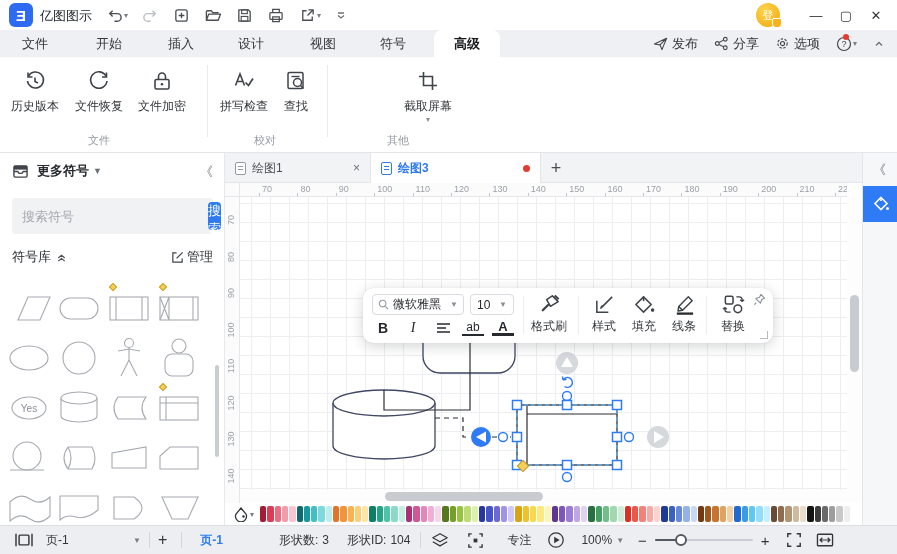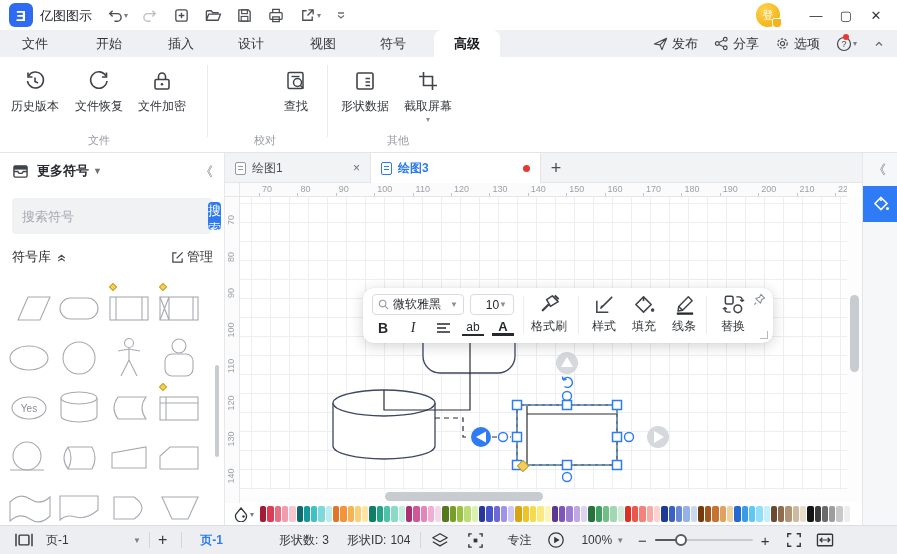--- a/index.html
+++ b/index.html
@@ -93,21 +93,21 @@
 
   .right-panel { position:absolute; left:862px; top:153px; width:35px; height:372px; background:#f6f7f9; border-left:1px solid #e4e6e9; }
   .rp-collapse { position:absolute; left:10px; top:8px; color:#6b6f76; font-size:13px; letter-spacing:-2px; cursor:pointer; }
   .rp-fill-btn { position:absolute; left:0px; top:33px; width:35px; height:36px; background:#2e7bf5; display:flex; align-items:center; justify-content:center; cursor:pointer; }
 
   
   .float-tb { position:absolute; left:363px; top:288px; width:410px; height:55px; background:#fff; border-radius:10px; box-shadow:0 3px 14px rgba(31,35,41,.2), 0 0 1px rgba(31,35,41,.15); z-index:20; }
   .ft-font { position:absolute; left:9px; top:6px; width:92px; height:21px; border:1px solid #d8dbe0; border-radius:4px; display:flex; align-items:center; padding:0 5px; gap:4px; cursor:pointer; }
   .ft-font-name { font-size:12px; color:#26292e; flex:1; }
   .ft-size { position:absolute; left:107px; top:6px; width:44px; height:21px; border:1px solid #d8dbe0; border-radius:4px; display:flex; align-items:center; padding:0 6px; cursor:pointer; }
-  .ft-size-val { font-size:12px; color:#26292e; flex:1; text-align:right; }
+  .ft-size-val { font-size:12px; color:#26292e; flex:1; text-align:left; }
   .ft-caret { font-size:8px; color:#8a8f96; }
   .ft-row2 { position:absolute; left:9px; top:30px; display:flex; align-items:center; gap:8px; }
   .ft-ch { width:22px; height:20px; display:flex; align-items:center; justify-content:center; font-size:14px; color:#26292e; cursor:pointer; }
   .ft-b { font-weight:bold; }
   .ft-i { font-style:italic; font-family:"Liberation Serif",serif; }
   .ft-ab { font-size:12px; border-bottom:2px solid #26292e; height:16px; }
   .ft-a { font-size:13px; font-weight:bold; border-bottom:3px solid #26292e; height:16px; }
   .ft-div { position:absolute; top:8px; width:1px; height:38px; background:#ebedf0; }
   .ft-big { position:absolute; top:5px; width:46px; text-align:center; cursor:pointer; }
   .ft-big svg { display:block; margin:0 auto 2px; }
@@ -262,37 +262,37 @@
     </div>
     <div class="rib-btn" style="left:124px">
       <svg width="24" height="24" viewBox="0 0 24 24">
           <rect x="5" y="10.5" width="14" height="9.5" rx="1.5" fill="none" stroke="#3f434a" stroke-width="1.6"></rect>
           <path d="M8.5 10.5 V7.5 a3.5 3.5 0 0 1 7 0 V10.5" fill="none" stroke="#3f434a" stroke-width="1.6"></path>
           <circle cx="12" cy="15.2" r="1.3" fill="#3f434a"></circle>
         </svg>
       <div class="rib-label">文件加密</div>
     </div>
     <div class="rib-divider" style="left:207px"></div>
+    <div class="rib-btn" style="left:206px">
+      <svg width="24" height="24" viewBox="0 0 24 24">
+          <path d="M3.5 16.5 L8 5 L12.5 16.5 M5.2 12.5 h5.6" fill="none" stroke="#3f434a" stroke-width="1.6"></path>
+          <path d="M13.5 13.5 L16.5 16.5 L21 9.5" fill="none" stroke="#3f434a" stroke-width="1.7"></path>
+        </svg>
+      <div class="rib-label">拼写检查</div>
+    </div>
     <div class="rib-btn" style="left:258px">
       <svg width="24" height="24" viewBox="0 0 24 24">
           <rect x="4" y="3.5" width="15" height="16" rx="1.5" fill="none" stroke="#3f434a" stroke-width="1.5"></rect>
           <path d="M7.5 7.5 h8" stroke="#3f434a" stroke-width="1.4"></path>
           <circle cx="13.5" cy="13.5" r="4" fill="#fff" stroke="#3f434a" stroke-width="1.5"></circle>
           <path d="M16.5 16.5 L19.5 19.5" stroke="#3f434a" stroke-width="1.6"></path>
         </svg>
       <div class="rib-label">查找</div>
     </div>
     <div class="rib-divider" style="left:327px"></div>
-    <div class="rib-btn" style="left:327px">
-      <svg width="24" height="24" viewBox="0 0 24 24">
-          <rect x="4" y="4" width="16" height="16" rx="1.5" fill="none" stroke="#3f434a" stroke-width="1.6"></rect>
-          <path d="M12.5 9.5 h4.5 M12.5 13 h4.5 M12.5 16.5 h4.5" stroke="#3f434a" stroke-width="1.5"></path>
-        </svg>
-      <div class="rib-label">形状数据</div>
-    </div>
     <div class="rib-btn" style="left:390px">
       <svg width="24" height="24" viewBox="0 0 24 24">
           <path d="M7.5 3 V16.5 H21 M3 7.5 H16.5 V21" fill="none" stroke="#3f434a" stroke-width="1.6"></path>
         </svg>
       <div class="rib-label">截取屏幕</div>
       <div class="rib-caret">▾</div>
     </div>
     <div class="group-label" style="left:88px">文件</div>
     <div class="group-label" style="left:254px">校对</div>
     <div class="group-label" style="left:387px">其他</div>

